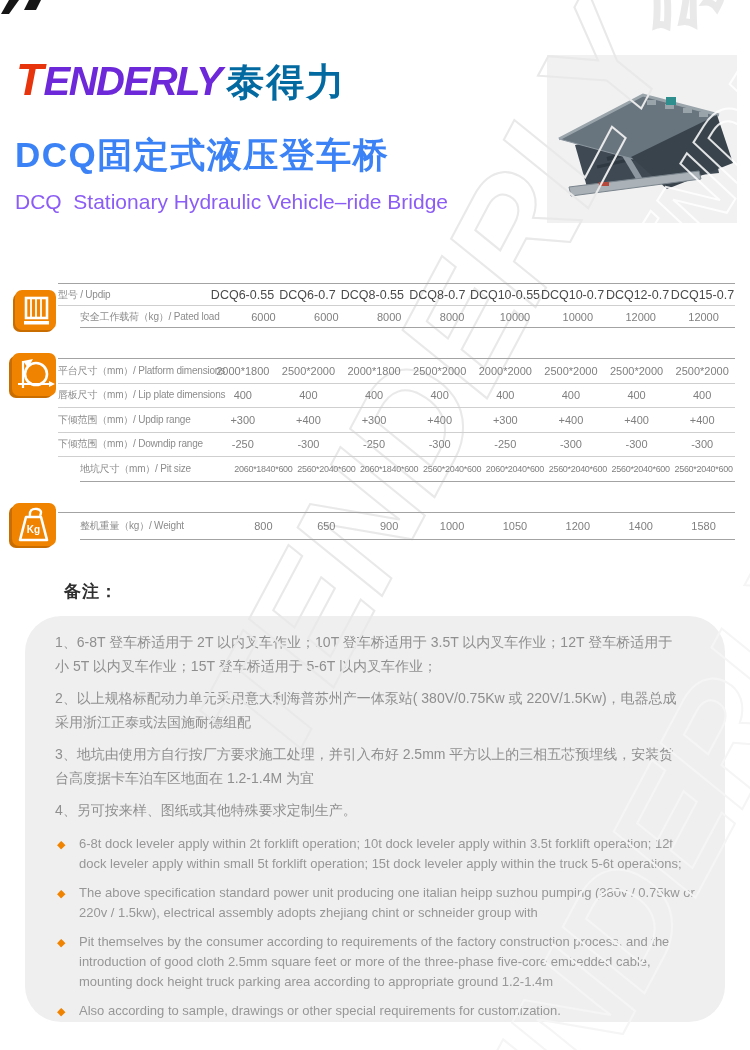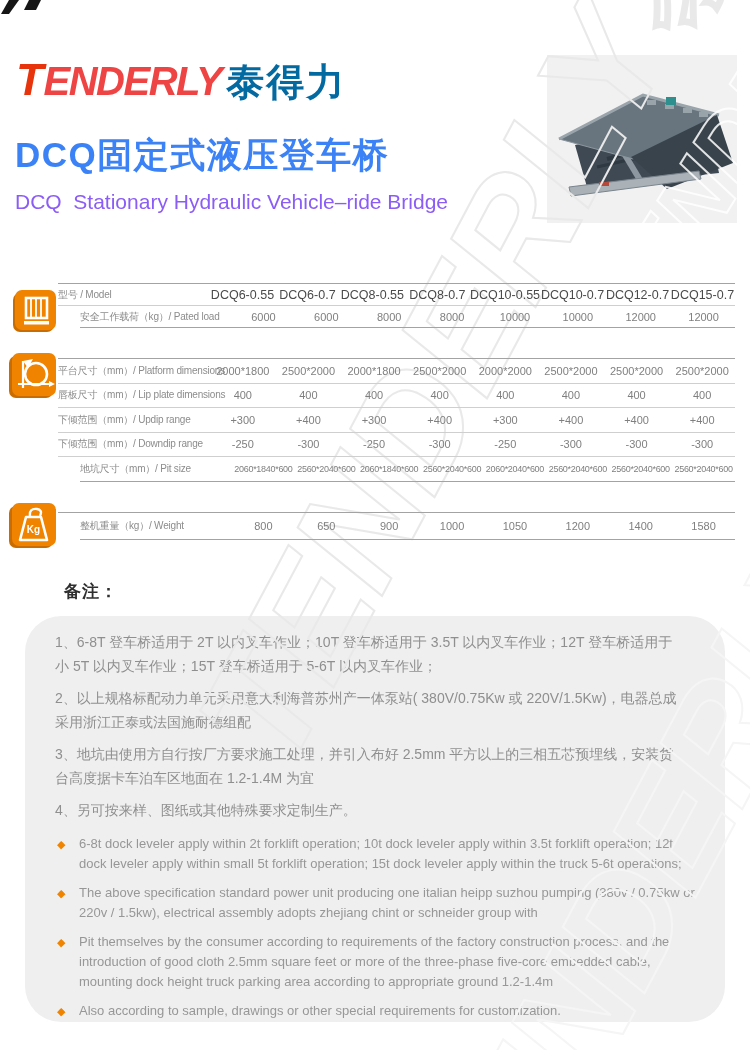--- a/index.html
+++ b/index.html
@@ -14,21 +14,21 @@
   #wm-low{left:370px;top:1190px;font-size:150px;transform:rotate(-62deg);
           -webkit-text-stroke:2px #f5f5f5;}
   #wm-img{left:560px;top:300px;font-size:95px;transform:rotate(-58deg);
           -webkit-text-stroke:2px rgba(255,255,255,0.85);}
   #corner-frag{position:absolute;left:0;top:0;z-index:5;}
 
   
   .logo{position:absolute;left:16px;top:54px;z-index:6;font-style:italic;font-weight:700;
         white-space:nowrap;}
   .logo-t{color:#e8340c;font-size:45px;}
-  .logo-rest{color:#ef4444;font-size:40px;letter-spacing:-1.5px;margin-top:13px;}
+  .logo-rest{color:#6d28d9;font-size:40px;letter-spacing:-1.5px;margin-top:13px;}
   .logo-cn{color:#0369a1;font-size:38px;font-style:normal;margin-left:5px;letter-spacing:2px;}
 
   .title-cn{position:absolute;left:15px;top:132px;font-size:35px;font-weight:700;
             color:#3b82f6;letter-spacing:1.5px;z-index:6;}
   .title-en{position:absolute;left:15px;top:190px;font-size:21px;font-weight:400;
             color:#8b5cf6;z-index:6;letter-spacing:0;}
 
   .photo{position:absolute;left:547px;top:55px;width:190px;height:168px;z-index:2;}
 
   
@@ -123,21 +123,21 @@
   <svg class="sec-icon" id="icon-weight" width="48" height="48" viewBox="0 0 48 48">
     <rect x="0" y="5" width="44" height="42" rx="7" fill="#c96d00"></rect>
     <rect x="3" y="2" width="44" height="43" rx="7" fill="#f08300"></rect>
     <path d="M21 15 q-1 -8 7 -7 q6 1 3 7" fill="none" stroke="#fff" stroke-width="2.4"></path>
     <polygon points="17,16 32,16 38,39 11,39" fill="none" stroke="#fff" stroke-width="2.6" stroke-linejoin="round"></polygon>
     <text x="24.5" y="32" text-anchor="middle" font-size="10" font-weight="bold" fill="#fff">Kg</text>
   </svg>
 
   <div class="spec-table" id="g1">
     <div class="srow">
-      <div class="lbl">型号 / Model</div>
+      <div class="lbl">型号 / Updip</div>
       <div class="cells">
           <div class="cell">DCQ6-0.55</div>
           <div class="cell">DCQ6-0.7</div>
           <div class="cell">DCQ8-0.55</div>
           <div class="cell">DCQ8-0.7</div>
           <div class="cell">DCQ10-0.55</div>
           <div class="cell">DCQ10-0.7</div>
           <div class="cell">DCQ12-0.7</div>
           <div class="cell">DCQ15-0.7</div>
         </div>

